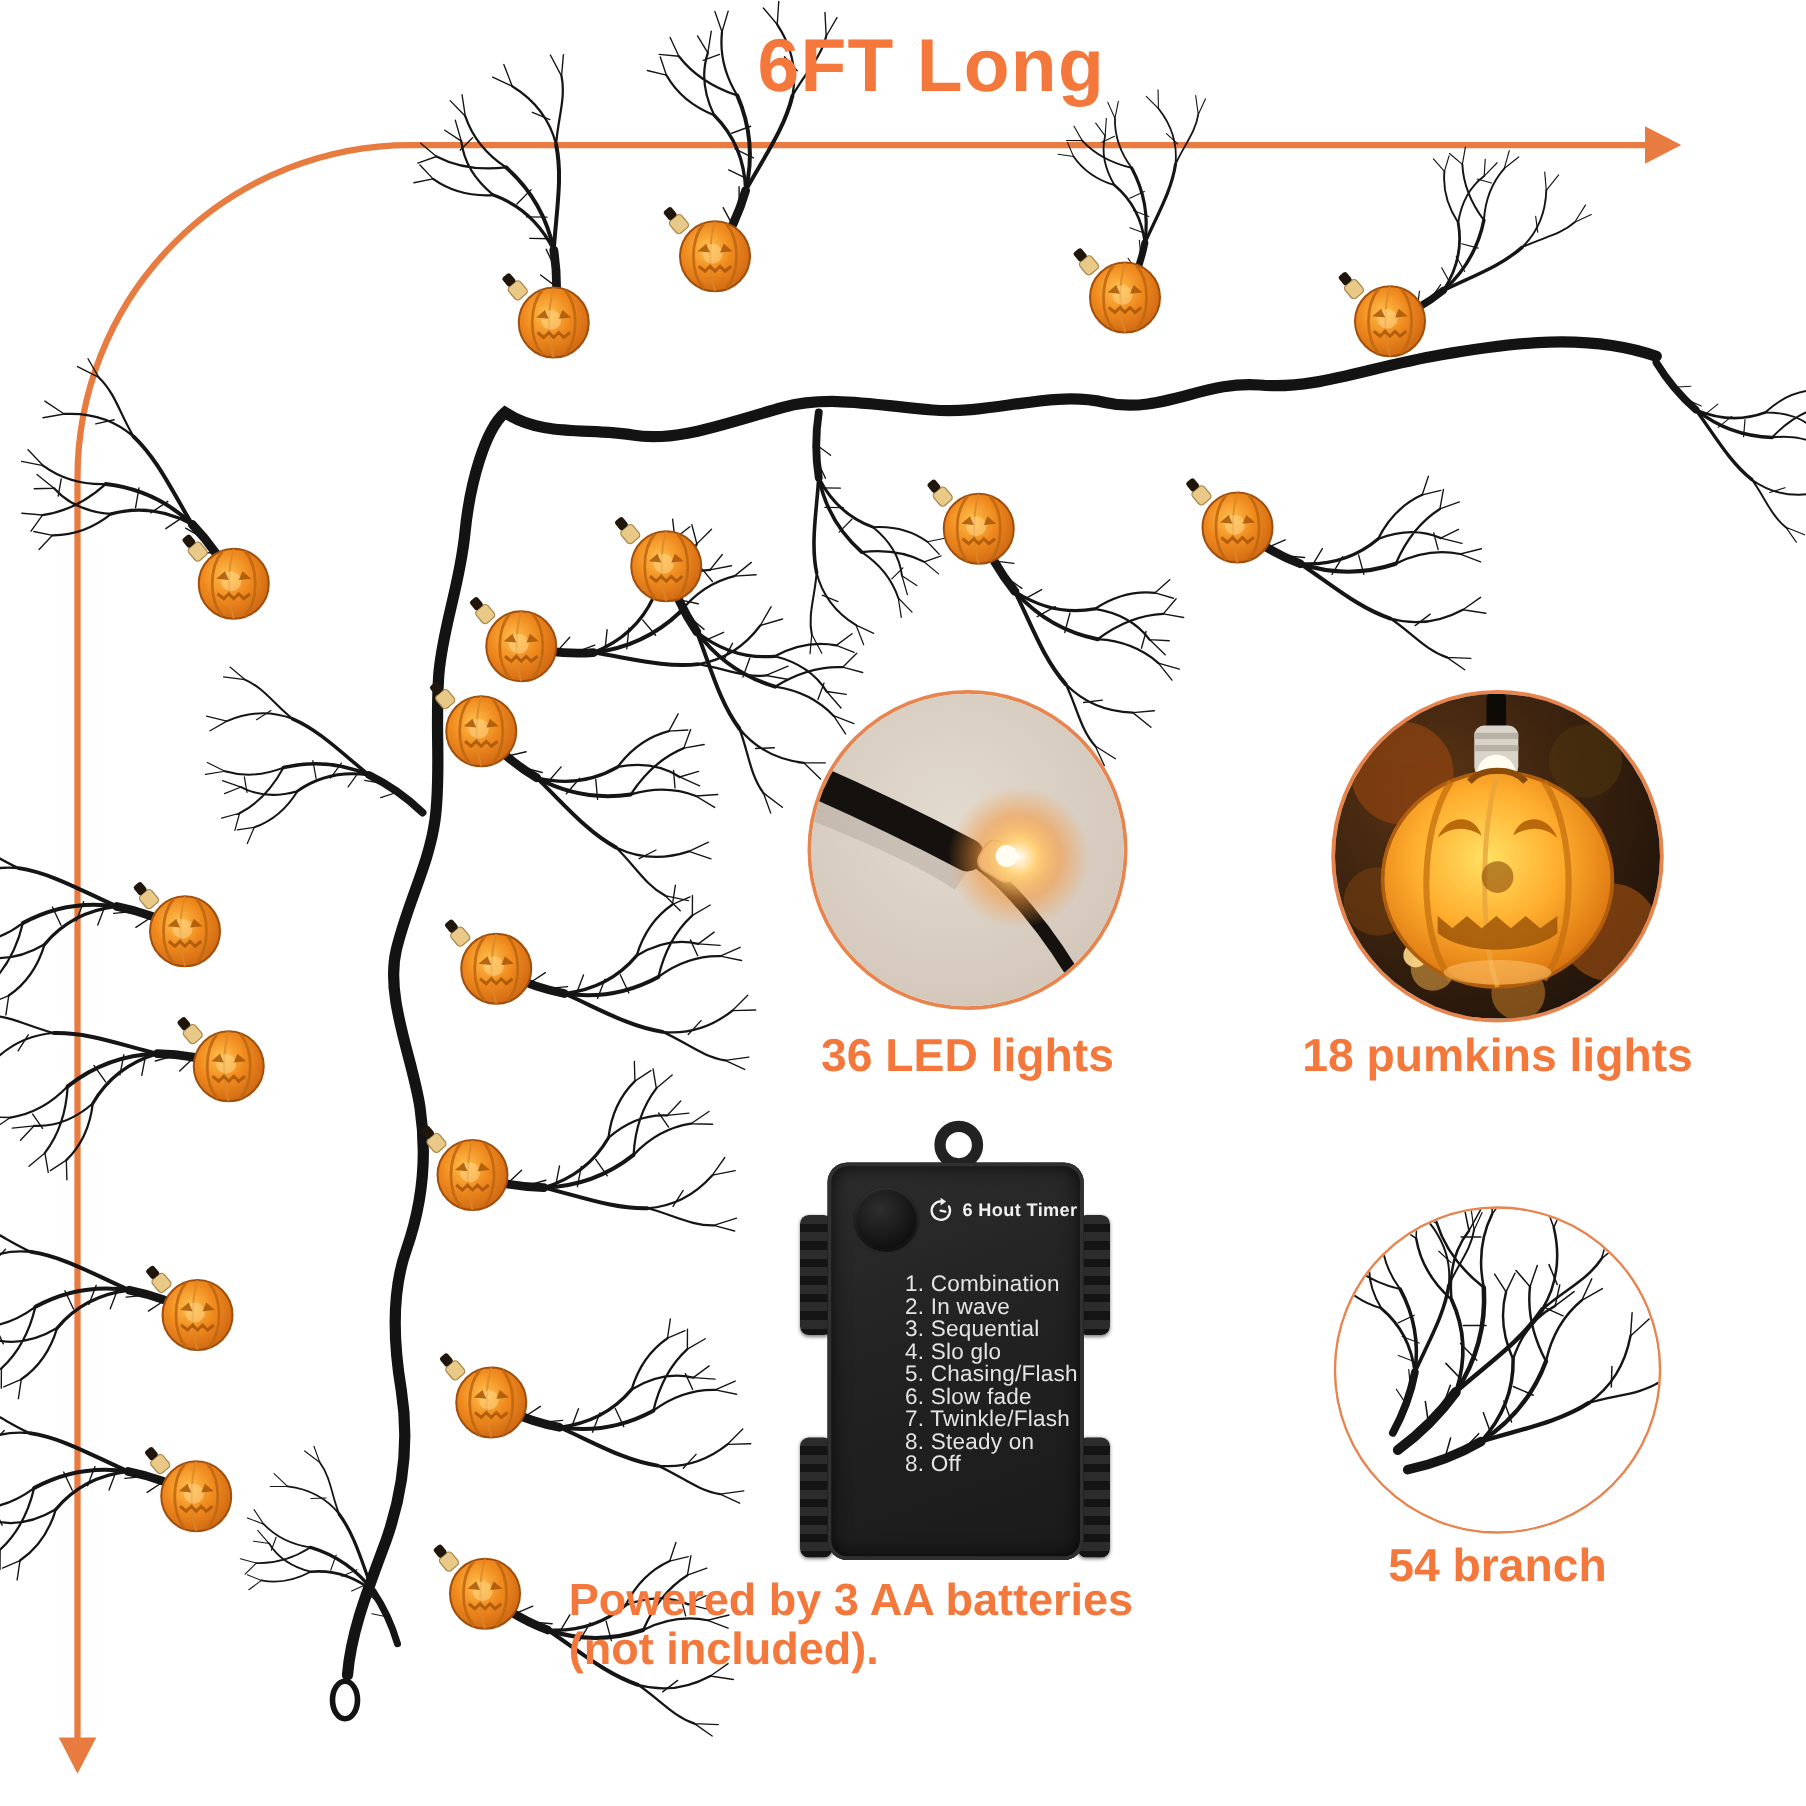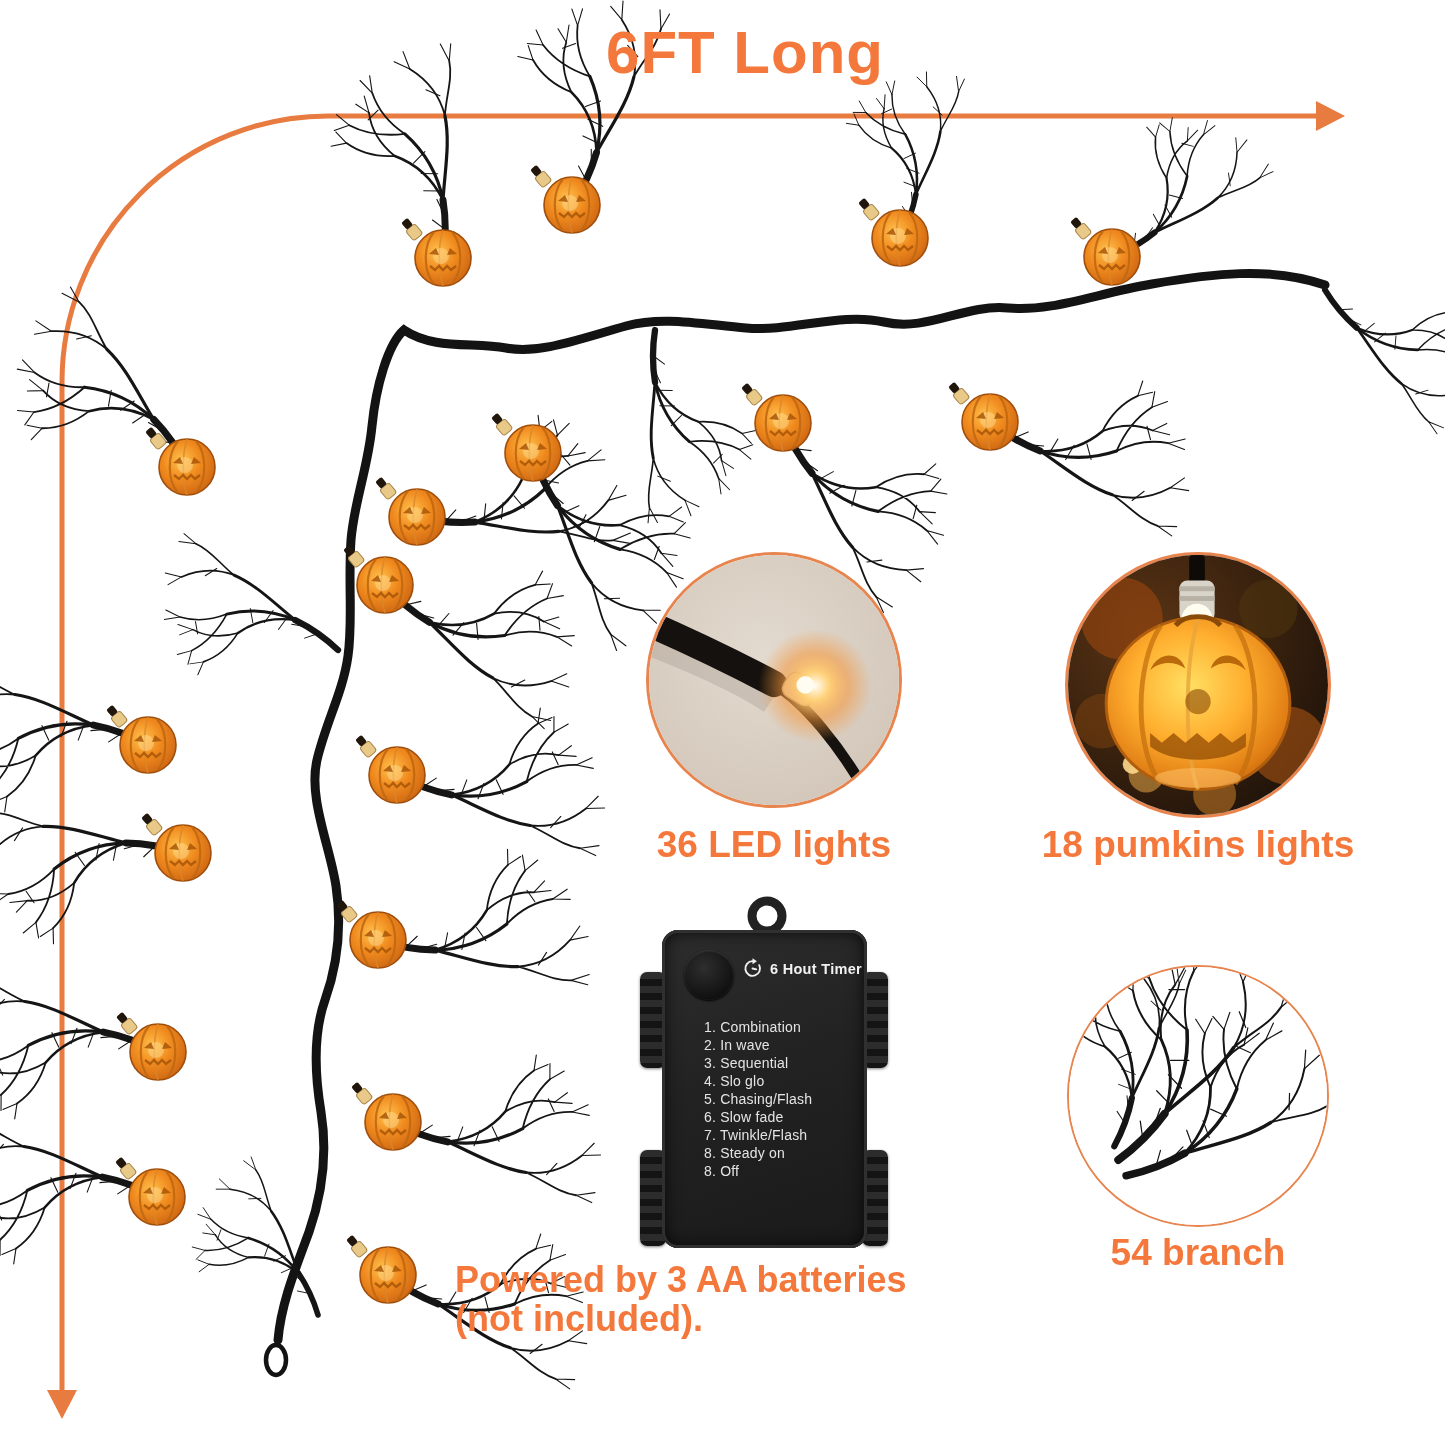--- a/index.html
+++ b/index.html
@@ -25,21 +25,21 @@
   .battery-box{position:absolute;left:662px;top:930px;width:205px;height:318px;
                background:linear-gradient(160deg,#2d2d2d 0%,#222222 45%,#1a1a1a 100%);
                border-radius:16px;box-shadow:inset 0 0 0 3px #303030, inset 0 0 18px #000;
                z-index:3;}
   .box-button{position:absolute;left:22px;top:20px;width:50px;height:50px;border-radius:50%;
               background:radial-gradient(circle at 40% 35%,#2e2e2e 0%,#111 70%);
               box-shadow:0 1px 2px #000, inset 0 1px 2px #3a3a3a;}
   .box-header{position:absolute;left:80px;top:28px;display:flex;align-items:center;gap:7px;}
   .box-header-label{color:#f1f1f1;font-size:14.5px;font-weight:bold;letter-spacing:.3px;}
   .mode-list{position:absolute;left:42px;top:88px;}
-  .mode-line{font-size:14px;line-height:18px;color:#e4e4e4;letter-spacing:.2px;}
+  .mode-line{font-size:18px;line-height:18px;color:#e4e4e4;letter-spacing:.2px;margin-left:20px;}
   .hinge{position:absolute;width:26px;height:96px;border-radius:7px;z-index:2;
          background:repeating-linear-gradient(180deg,#2c2c2c 0 7px,#141414 7px 14px);
          box-shadow:0 1px 3px rgba(0,0,0,.5);}
   .hinge-tl{left:640px;top:972px;}
   .hinge-bl{left:640px;top:1150px;}
   .latch-tr{left:862px;top:972px;}
   .latch-br{left:862px;top:1150px;}
 </style>
 </head>
 <body>

